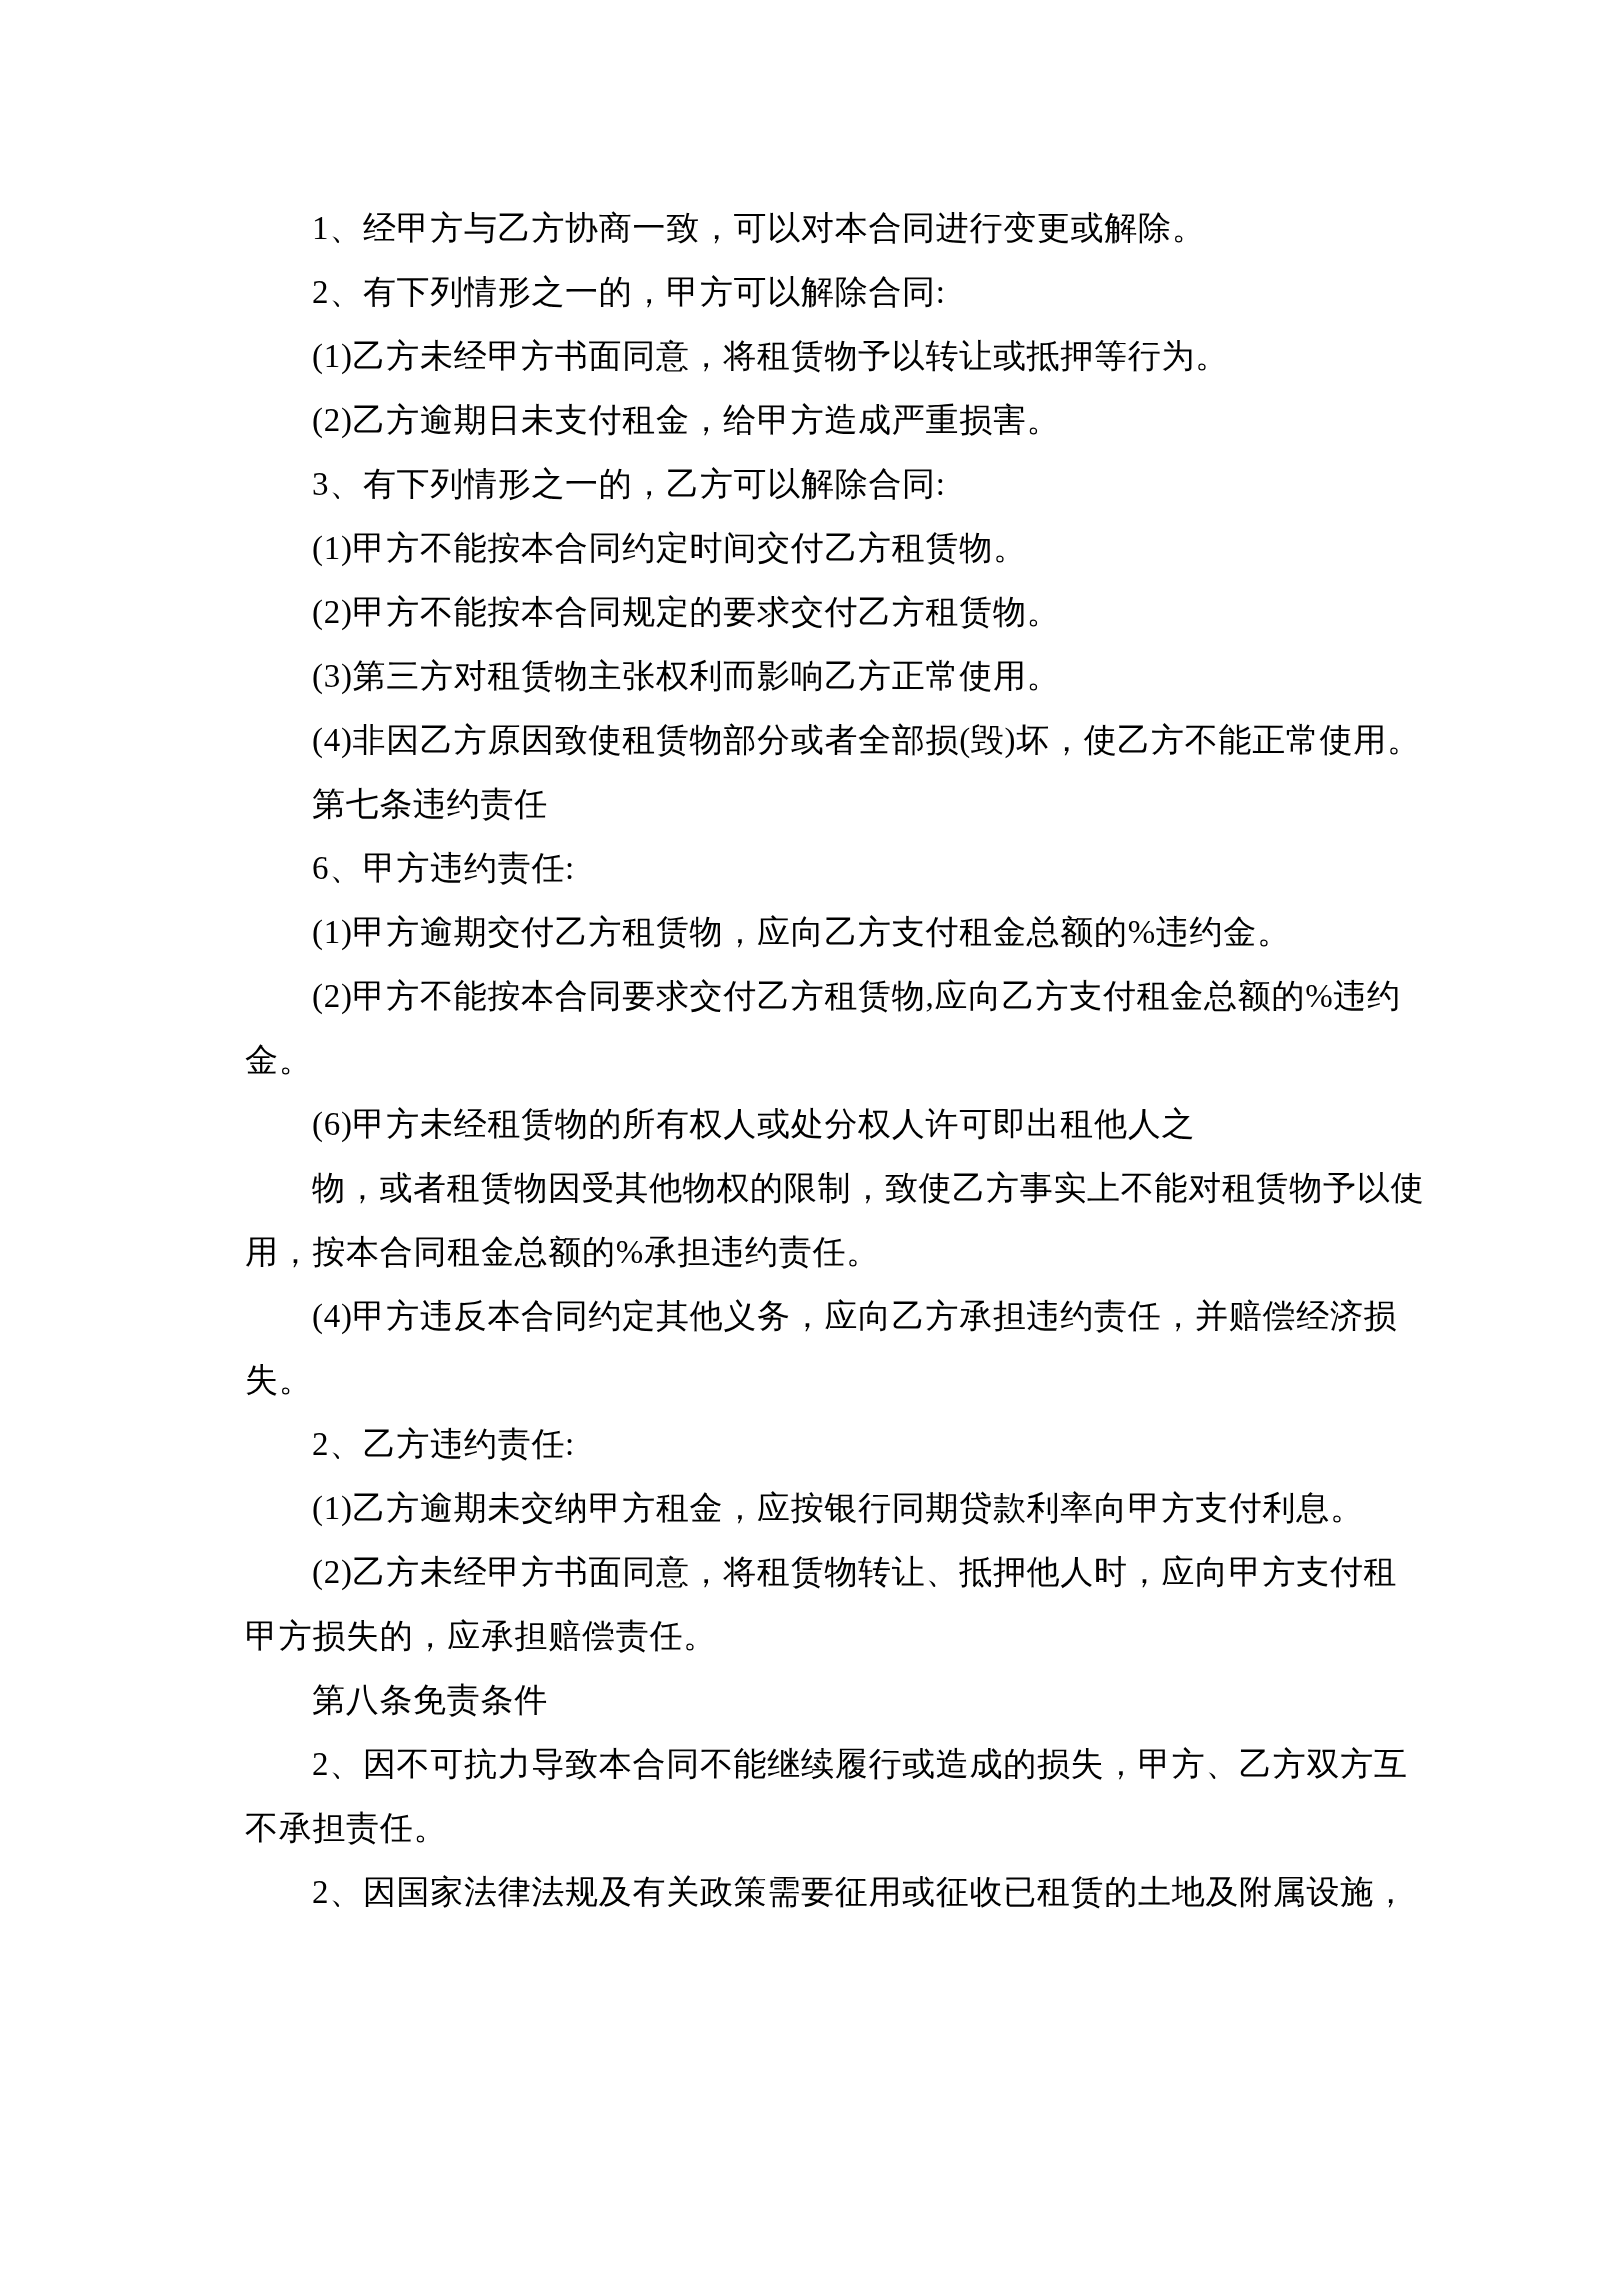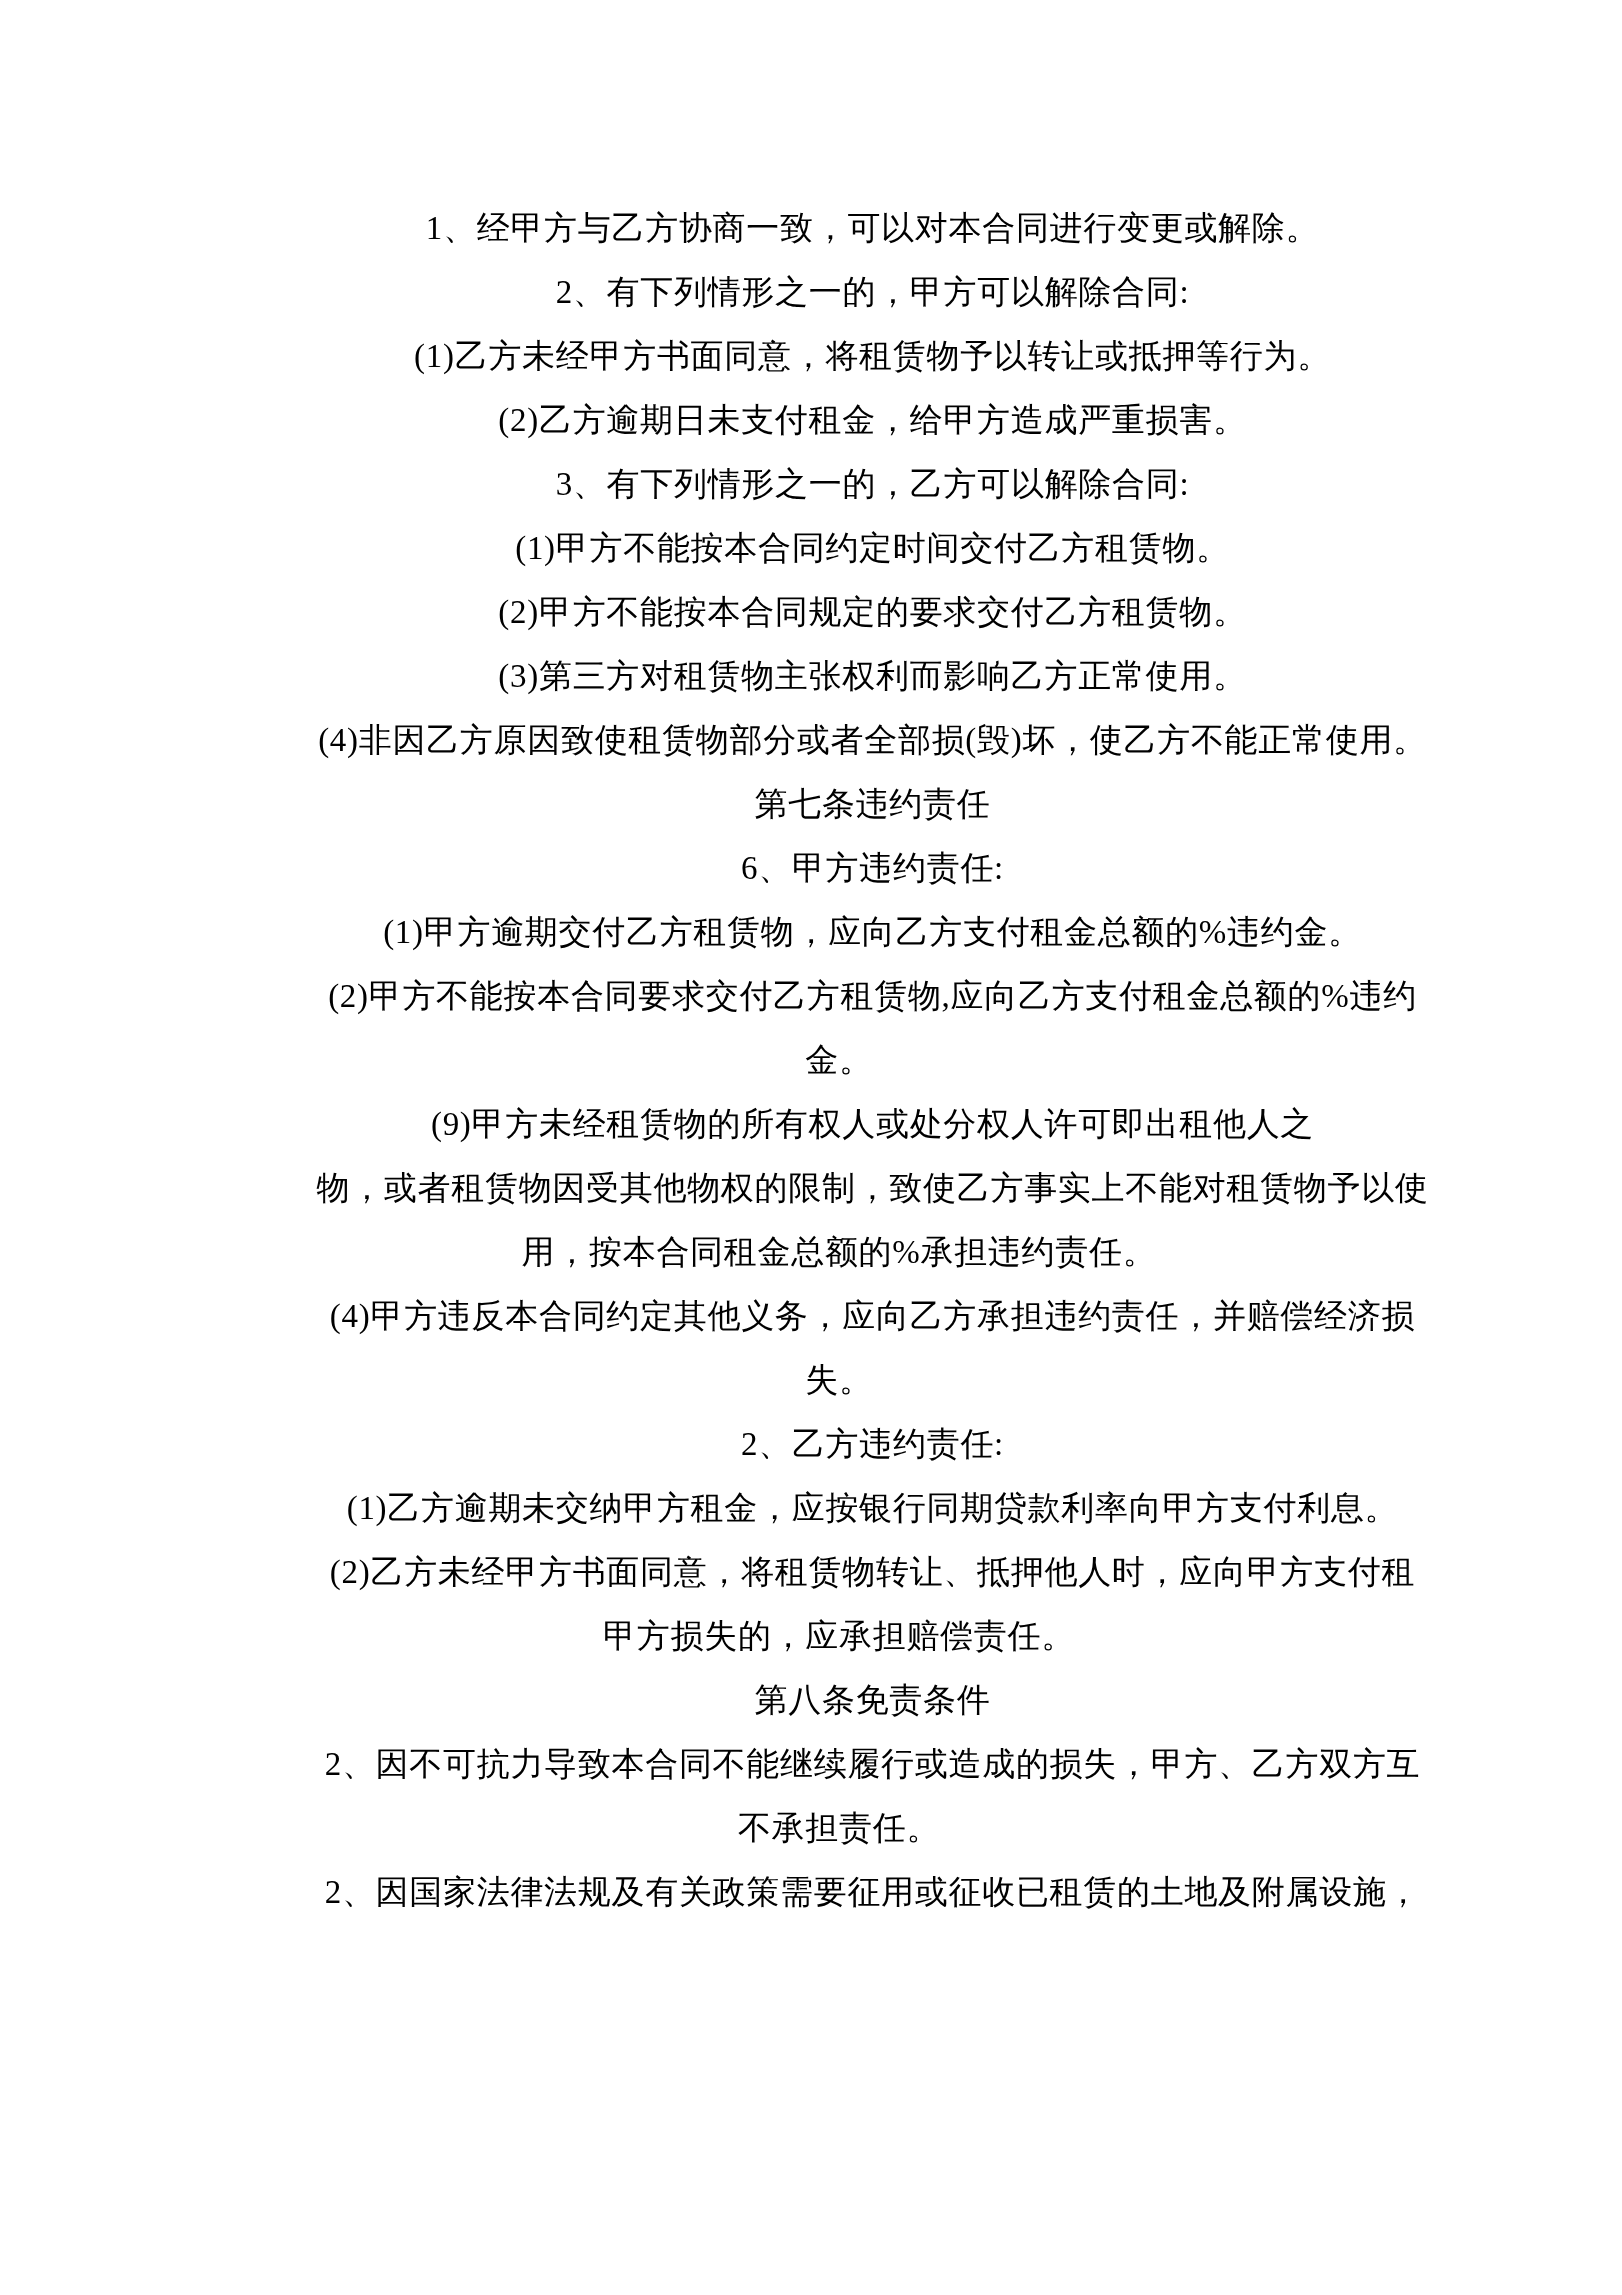--- a/index.html
+++ b/index.html
@@ -30,36 +30,36 @@
     height: 64px;
   }
   .line.indent {
     padding-left: 67px;
   }
 </style>
 </head>
 <body>
 
 <div class="page" style="background: rgb(255, 255, 255);">
-  <div class="doc-body" style="color: rgb(0, 0, 0); text-align: center;">
+  <div class="doc-body" style="color: rgb(0, 0, 0);">
       <div class="line indent">1、经甲方与乙方协商一致，可以对本合同进行变更或解除。</div>
       <div class="line indent">2、有下列情形之一的，甲方可以解除合同:</div>
       <div class="line indent">(1)乙方未经甲方书面同意，将租赁物予以转让或抵押等行为。</div>
       <div class="line indent">(2)乙方逾期日未支付租金，给甲方造成严重损害。</div>
       <div class="line indent">3、有下列情形之一的，乙方可以解除合同:</div>
       <div class="line indent">(1)甲方不能按本合同约定时间交付乙方租赁物。</div>
       <div class="line indent">(2)甲方不能按本合同规定的要求交付乙方租赁物。</div>
       <div class="line indent">(3)第三方对租赁物主张权利而影响乙方正常使用。</div>
       <div class="line indent">(4)非因乙方原因致使租赁物部分或者全部损(毁)坏，使乙方不能正常使用。</div>
       <div class="line indent">第七条违约责任</div>
       <div class="line indent">6、甲方违约责任:</div>
       <div class="line indent">(1)甲方逾期交付乙方租赁物，应向乙方支付租金总额的%违约金。</div>
       <div class="line indent">(2)甲方不能按本合同要求交付乙方租赁物,应向乙方支付租金总额的%违约</div>
       <div class="line">金。</div>
-      <div class="line indent">(9)甲方未经租赁物的所有权人或处分权人许可即出租他人之</div>
+      <div class="line indent">(6)甲方未经租赁物的所有权人或处分权人许可即出租他人之</div>
       <div class="line indent">物，或者租赁物因受其他物权的限制，致使乙方事实上不能对租赁物予以使</div>
       <div class="line">用，按本合同租金总额的%承担违约责任。</div>
       <div class="line indent">(4)甲方违反本合同约定其他义务，应向乙方承担违约责任，并赔偿经济损</div>
       <div class="line">失。</div>
       <div class="line indent">2、乙方违约责任:</div>
       <div class="line indent">(1)乙方逾期未交纳甲方租金，应按银行同期贷款利率向甲方支付利息。</div>
       <div class="line indent">(2)乙方未经甲方书面同意，将租赁物转让、抵押他人时，应向甲方支付租</div>
       <div class="line">甲方损失的，应承担赔偿责任。</div>
       <div class="line indent">第八条免责条件</div>
       <div class="line indent">2、因不可抗力导致本合同不能继续履行或造成的损失，甲方、乙方双方互</div>

